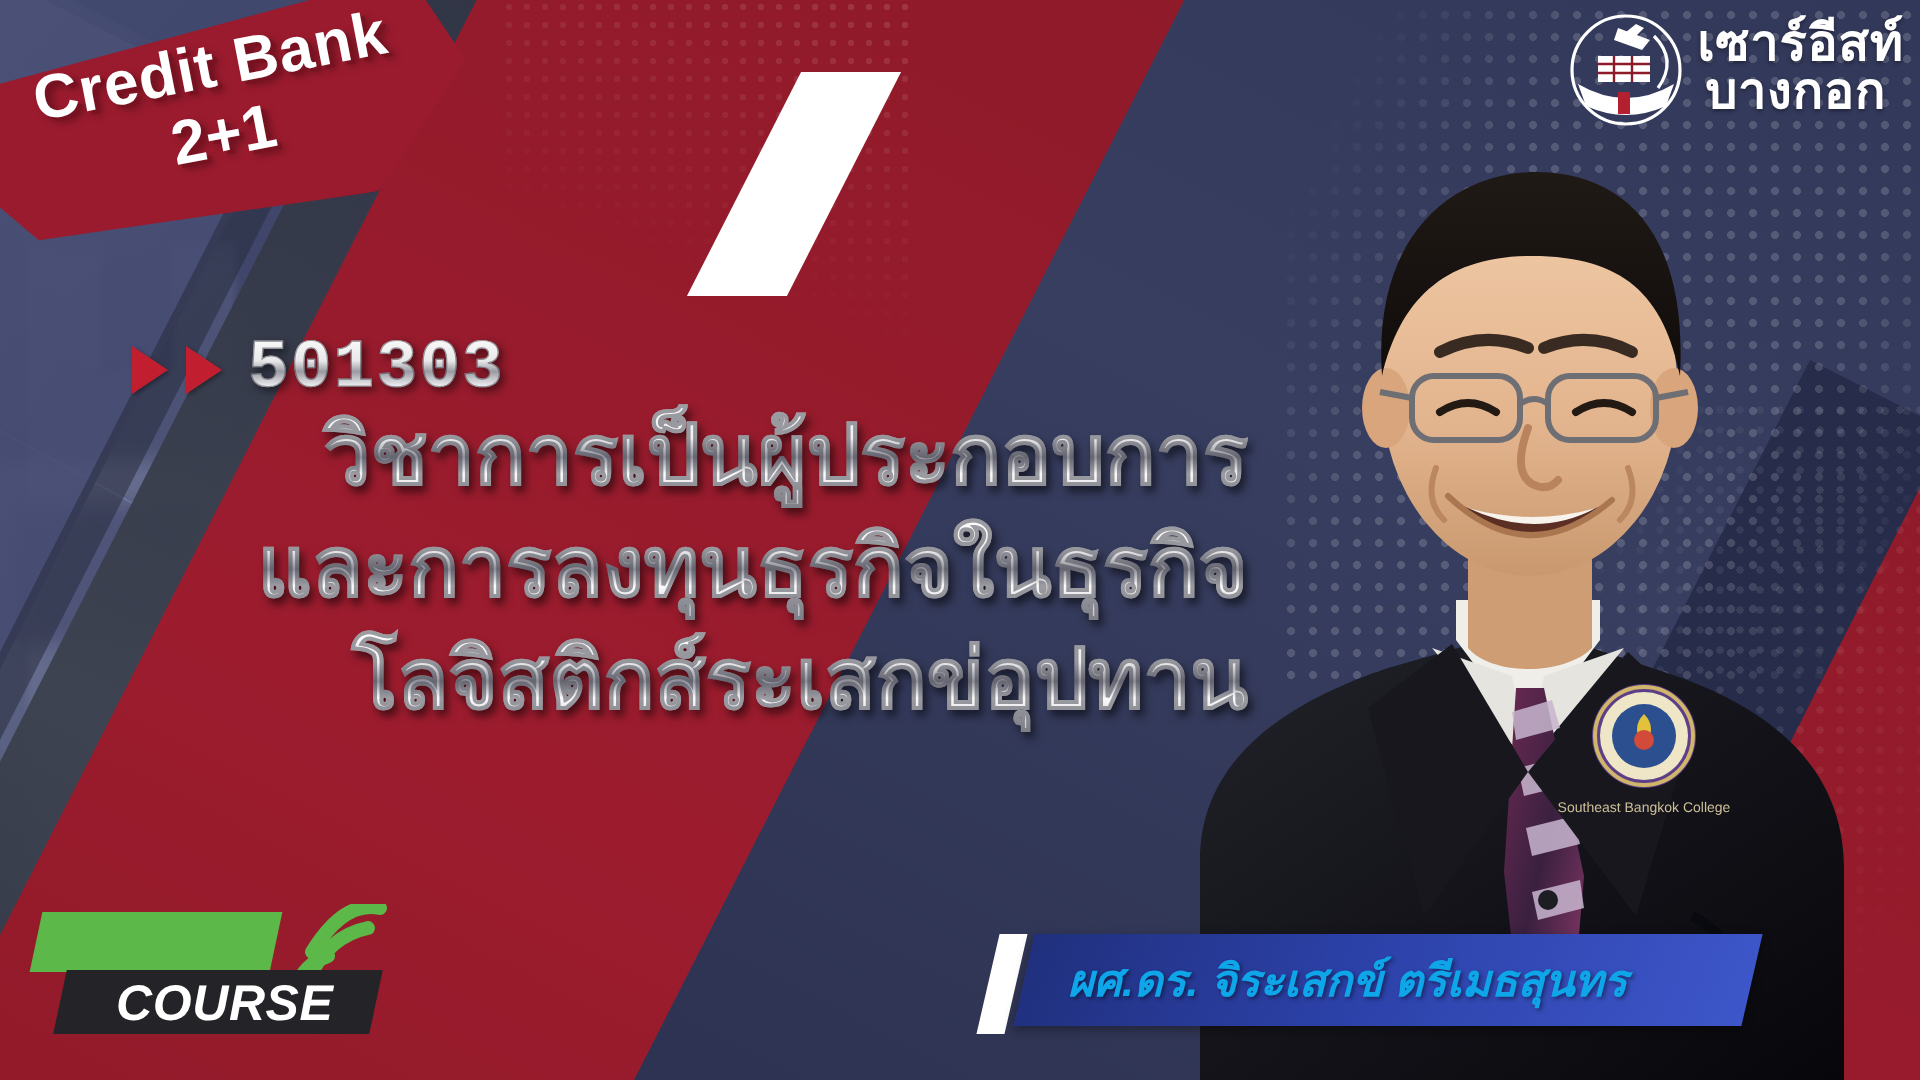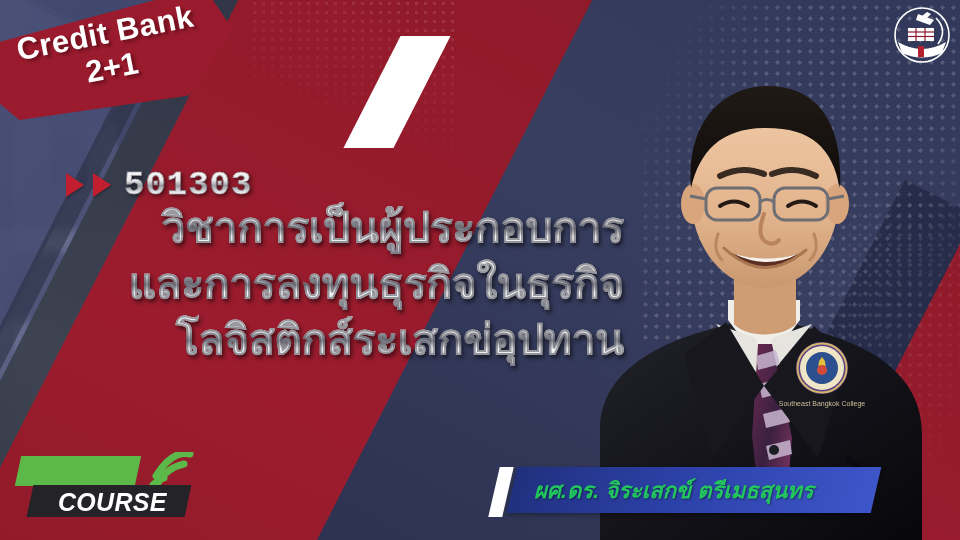--- a/index.html
+++ b/index.html
@@ -216,21 +216,21 @@
   }
   .instr-bar{
     position:absolute;left:18px;top:-2px;width:364px;height:46px;
     background:linear-gradient(100deg,#20307e 0%,#2c41a8 45%,#3d56c9 100%);
     transform:skewX(-13deg);
     box-shadow:0 2px 5px rgba(0,0,0,.35);
   }
   .instr-txt{
     position:absolute;left:40px;top:-2px;height:46px;width:350px;
     display:flex;align-items:center;
-    color:#22c55e;font-size:22px;font-weight:bold;font-style:italic;
+    color:#0ea5e9;font-size:22px;font-weight:bold;font-style:italic;
     text-shadow:1px 1px 2px rgba(0,0,0,.45);
   }
 </style>
 </head>
 <body>
 
 <div id="stage">
 
   <div class="layer bg-base"></div>
   <div class="photo-ghost"></div>
@@ -377,20 +377,24 @@
         <path d="M16 26 H42"></path>
           <path d="M16 30.5 H42"></path>
           <path d="M24 22 V35"></path>
           <path d="M33 22 V35"></path>
       </g>
       <rect x="26" y="40" width="6" height="11" fill="#b3202f"></rect>
       <path d="M26 8 l16 6 l-4 5 l-14 -5 Z" fill="#ffffff"></path>
       <path d="M30 10 l5 -4 l4 2 l-4 4 Z" fill="#ffffff"></path>
       <path d="M44 12 q12 12 2 26" stroke="#ffffff" stroke-width="1.6" fill="none"></path>
     </svg>
+    <div class="logo-text">
+      <span class="l1">เซาร์อีสท์</span>
+      <span class="l2">บางกอก</span>
+    </div>
   </div>
 
   <div class="code-row">
     <span class="arrow"></span>
     <span class="arrow"></span>
     <span class="code-num">501303</span>
   </div>
 
   <div class="title">
     <div class="title-line">วิชาการเป็นผู้ประกอบการ</div>

